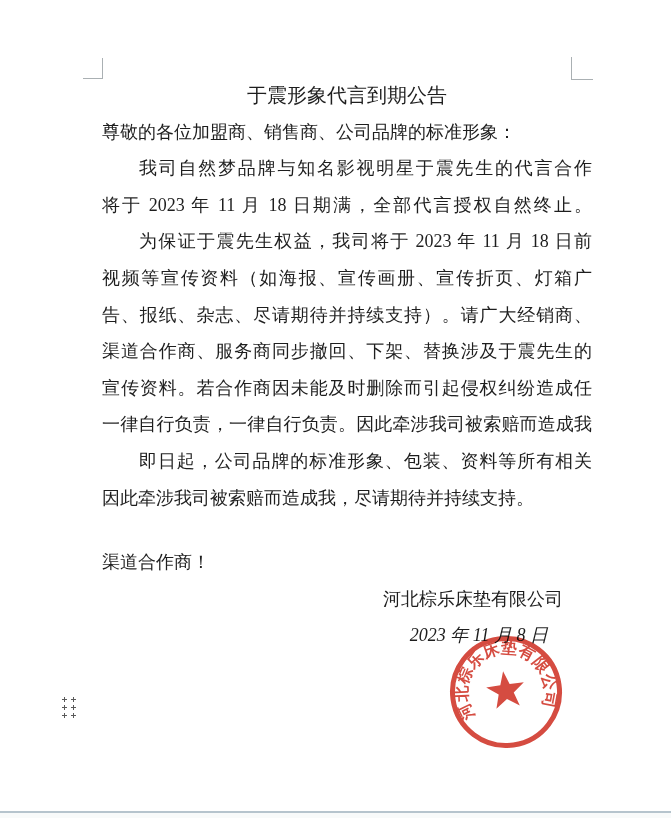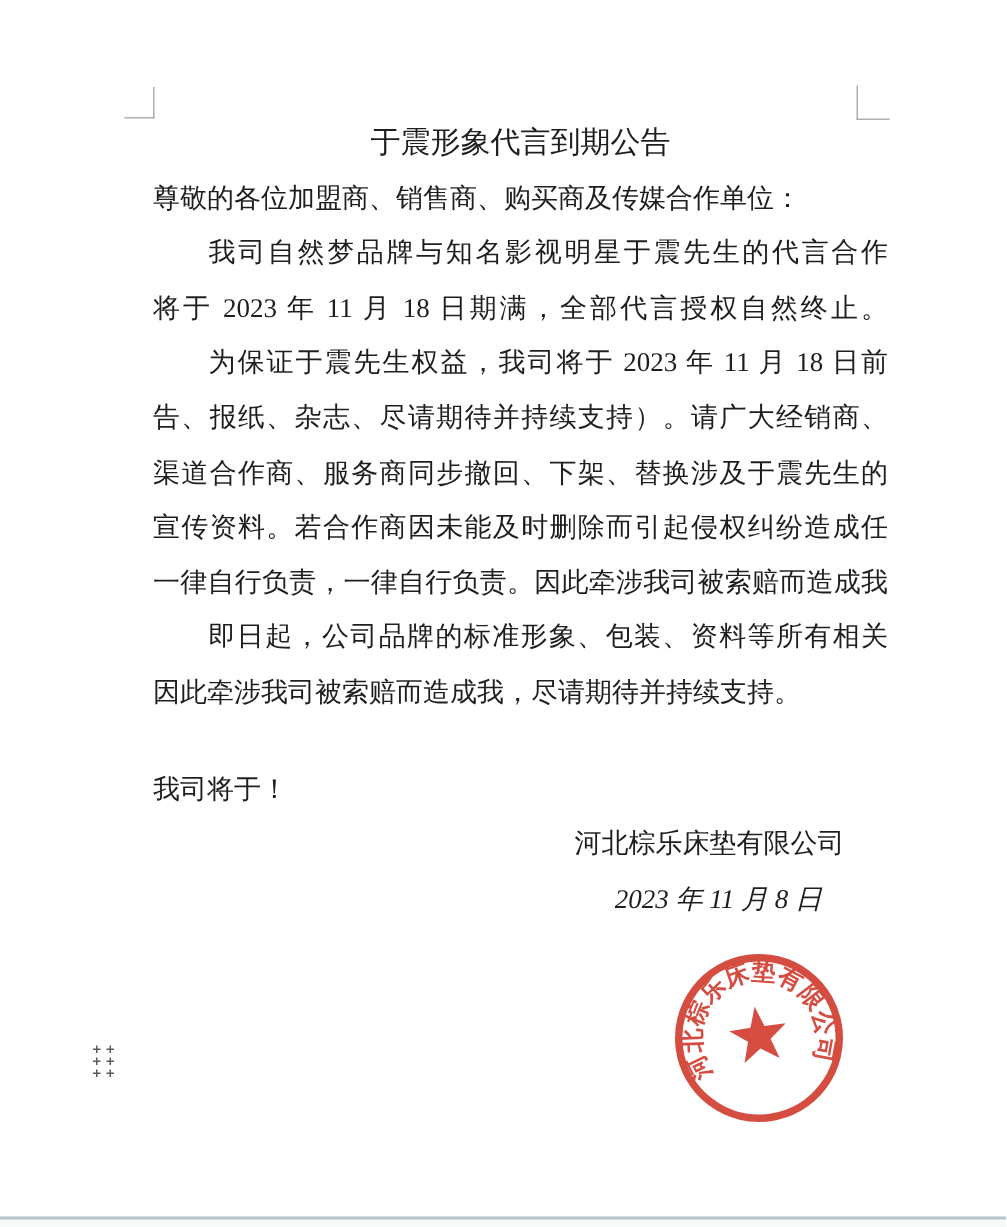--- a/index.html
+++ b/index.html
@@ -69,32 +69,33 @@
 </head>
 <body>
 
 <div class="page">
 
   <div class="mark-tl"></div>
   <div class="mark-tr"></div>
 
   <div class="text-area">
     <div class="line title">于震形象代言到期公告</div>
-    <div class="line">尊敬的各位加盟商、销售商、购买商及传媒合作单位：</div>
+    <div class="line">尊敬的各位加盟商、销售商、公司品牌的标准形象：</div>
     <div class="line indent jf">我司自然梦品牌与知名影视明星于震先生的代言合作</div>
     <div class="line jf">将于 2023 年 11 月 18 日期满，全部代言授权自然终止。</div>
     <div class="line indent jf">为保证于震先生权益，我司将于 2023 年 11 月 18 日前</div>
+    <div class="line jf">视频等宣传资料（如海报、宣传画册、宣传折页、灯箱广</div>
     <div class="line jf">告、报纸、杂志、尽请期待并持续支持）。请广大经销商、</div>
     <div class="line jf">渠道合作商、服务商同步撤回、下架、替换涉及于震先生的</div>
     <div class="line jf">宣传资料。若合作商因未能及时删除而引起侵权纠纷造成任</div>
     <div class="line jf">一律自行负责，一律自行负责。因此牵涉我司被索赔而造成我</div>
     <div class="line indent jf">即日起，公司品牌的标准形象、包装、资料等所有相关</div>
     <div class="line">因此牵涉我司被索赔而造成我，尽请期待并持续支持。</div>
     <div class="line blank"></div>
-    <div class="line">我司将于！</div>
+    <div class="line">渠道合作商！</div>
     <div class="line sig sig-company">河北棕乐床垫有限公司</div>
     <div class="line sig sig-date">2023 年 11 月 8 日</div>
   </div>
 
   <div class="stamp">
     <svg viewBox="0 0 118 118">
       <circle cx="59" cy="59" r="53.5" fill="none" stroke="#d23c30" stroke-width="5"></circle>
       <polygon fill="#d23c30" points="59,38 63.7,51.5 78,51.8 66.6,60.5 70.8,74.2 59,66 47.2,74.2 51.4,60.5 40,51.8 54.3,51.5"></polygon>
       <path id="seal-arc" d="M 25.2 78.5 A 39 39 0 1 1 92.8 78.5" fill="none"></path>
       <text fill="#d23c30">

